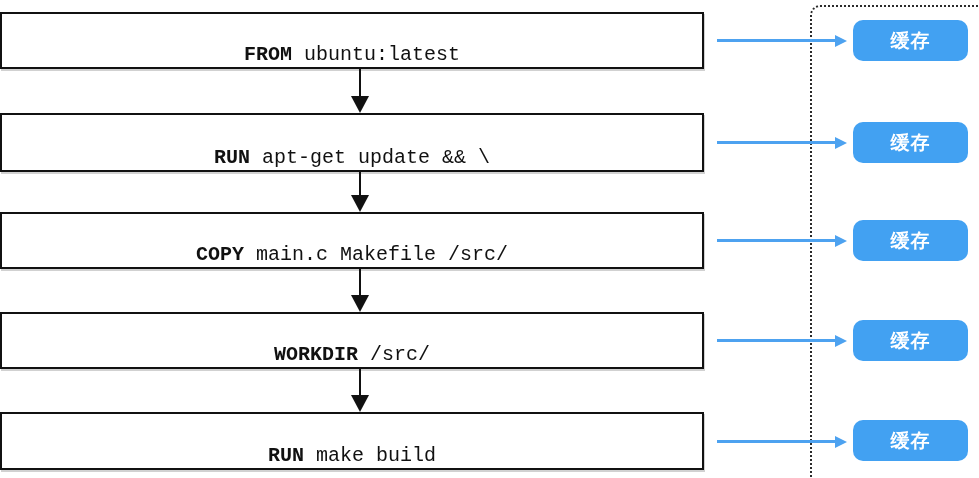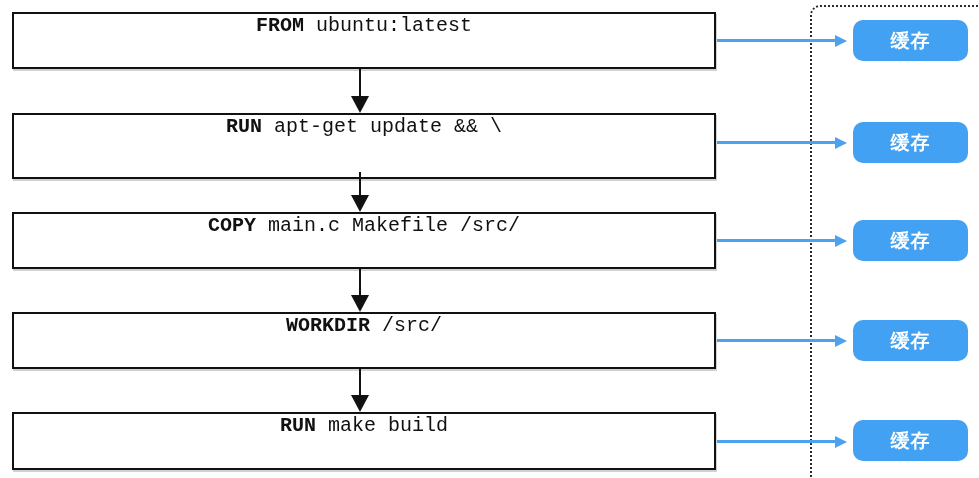--- a/index.html
+++ b/index.html
@@ -11,30 +11,30 @@
     position: relative;
     width: 979px;
     height: 478px;
     background: #ffffff;
     overflow: hidden;
     font-family: "Liberation Sans", sans-serif;
   }
   
   .step {
     position: absolute;
-    left: 12px;
+    left: 0;
     width: 704px;
     box-sizing: border-box;
     background: #ffffff;
     border: 2px solid #111111;
     box-shadow: 1px 2px 0 rgba(0,0,0,0.18);
     display: flex;
     flex-direction: column;
     align-items: center;
-    justify-content: flex-start;
+    justify-content: flex-end;
   }
   .code-line {
     font-family: "Liberation Mono", monospace;
     font-size: 20px;
     line-height: 24px;
     color: #111111;
     white-space: pre;
   }
   .kw { font-weight: bold; }
   
@@ -114,21 +114,21 @@
 <body>
 
 <div class="canvas">
 
   <div class="cache-region"></div>
 
   <div class="step" style="top:12px;height:57px">
     <div class="code-line"><span class="kw">FROM</span><span> ubuntu:latest</span></div>
   </div>
 
-  <div class="step" style="top:113px;height:66px">
+  <div class="step" style="top:113px;height:59px">
     <div class="code-line"><span class="kw">RUN</span><span> apt-get update &amp;&amp; \</span></div>
   </div>
 
   <div class="step" style="top:212px;height:57px">
     <div class="code-line"><span class="kw">COPY</span><span> main.c Makefile /src/</span></div>
   </div>
 
   <div class="step" style="top:412px;height:58px">
     <div class="code-line"><span class="kw">RUN</span><span> make build</span></div>
   </div>

